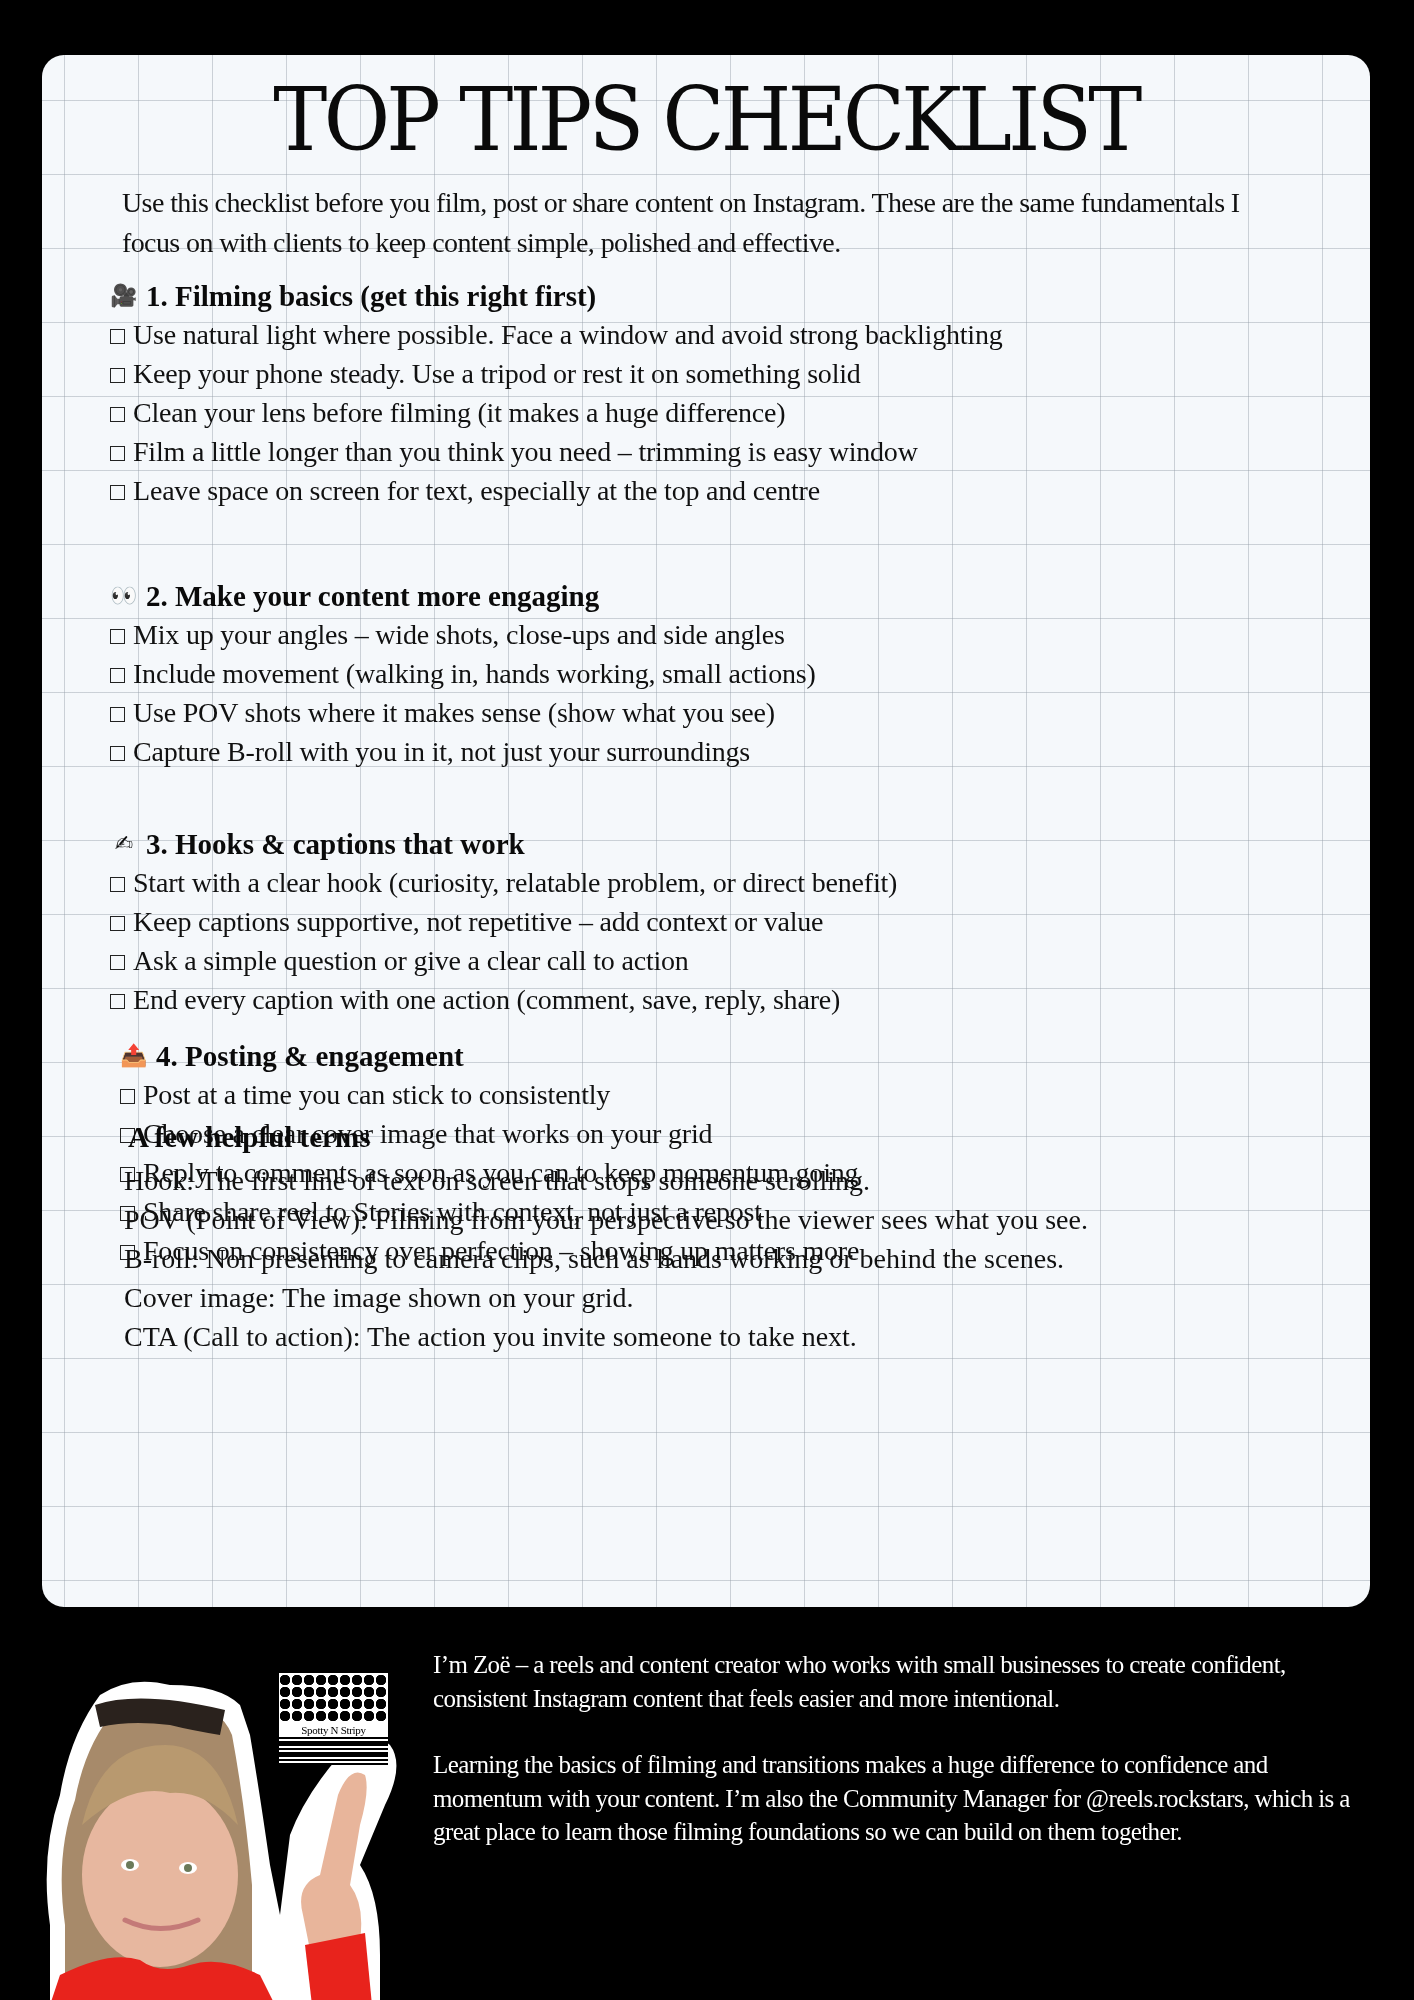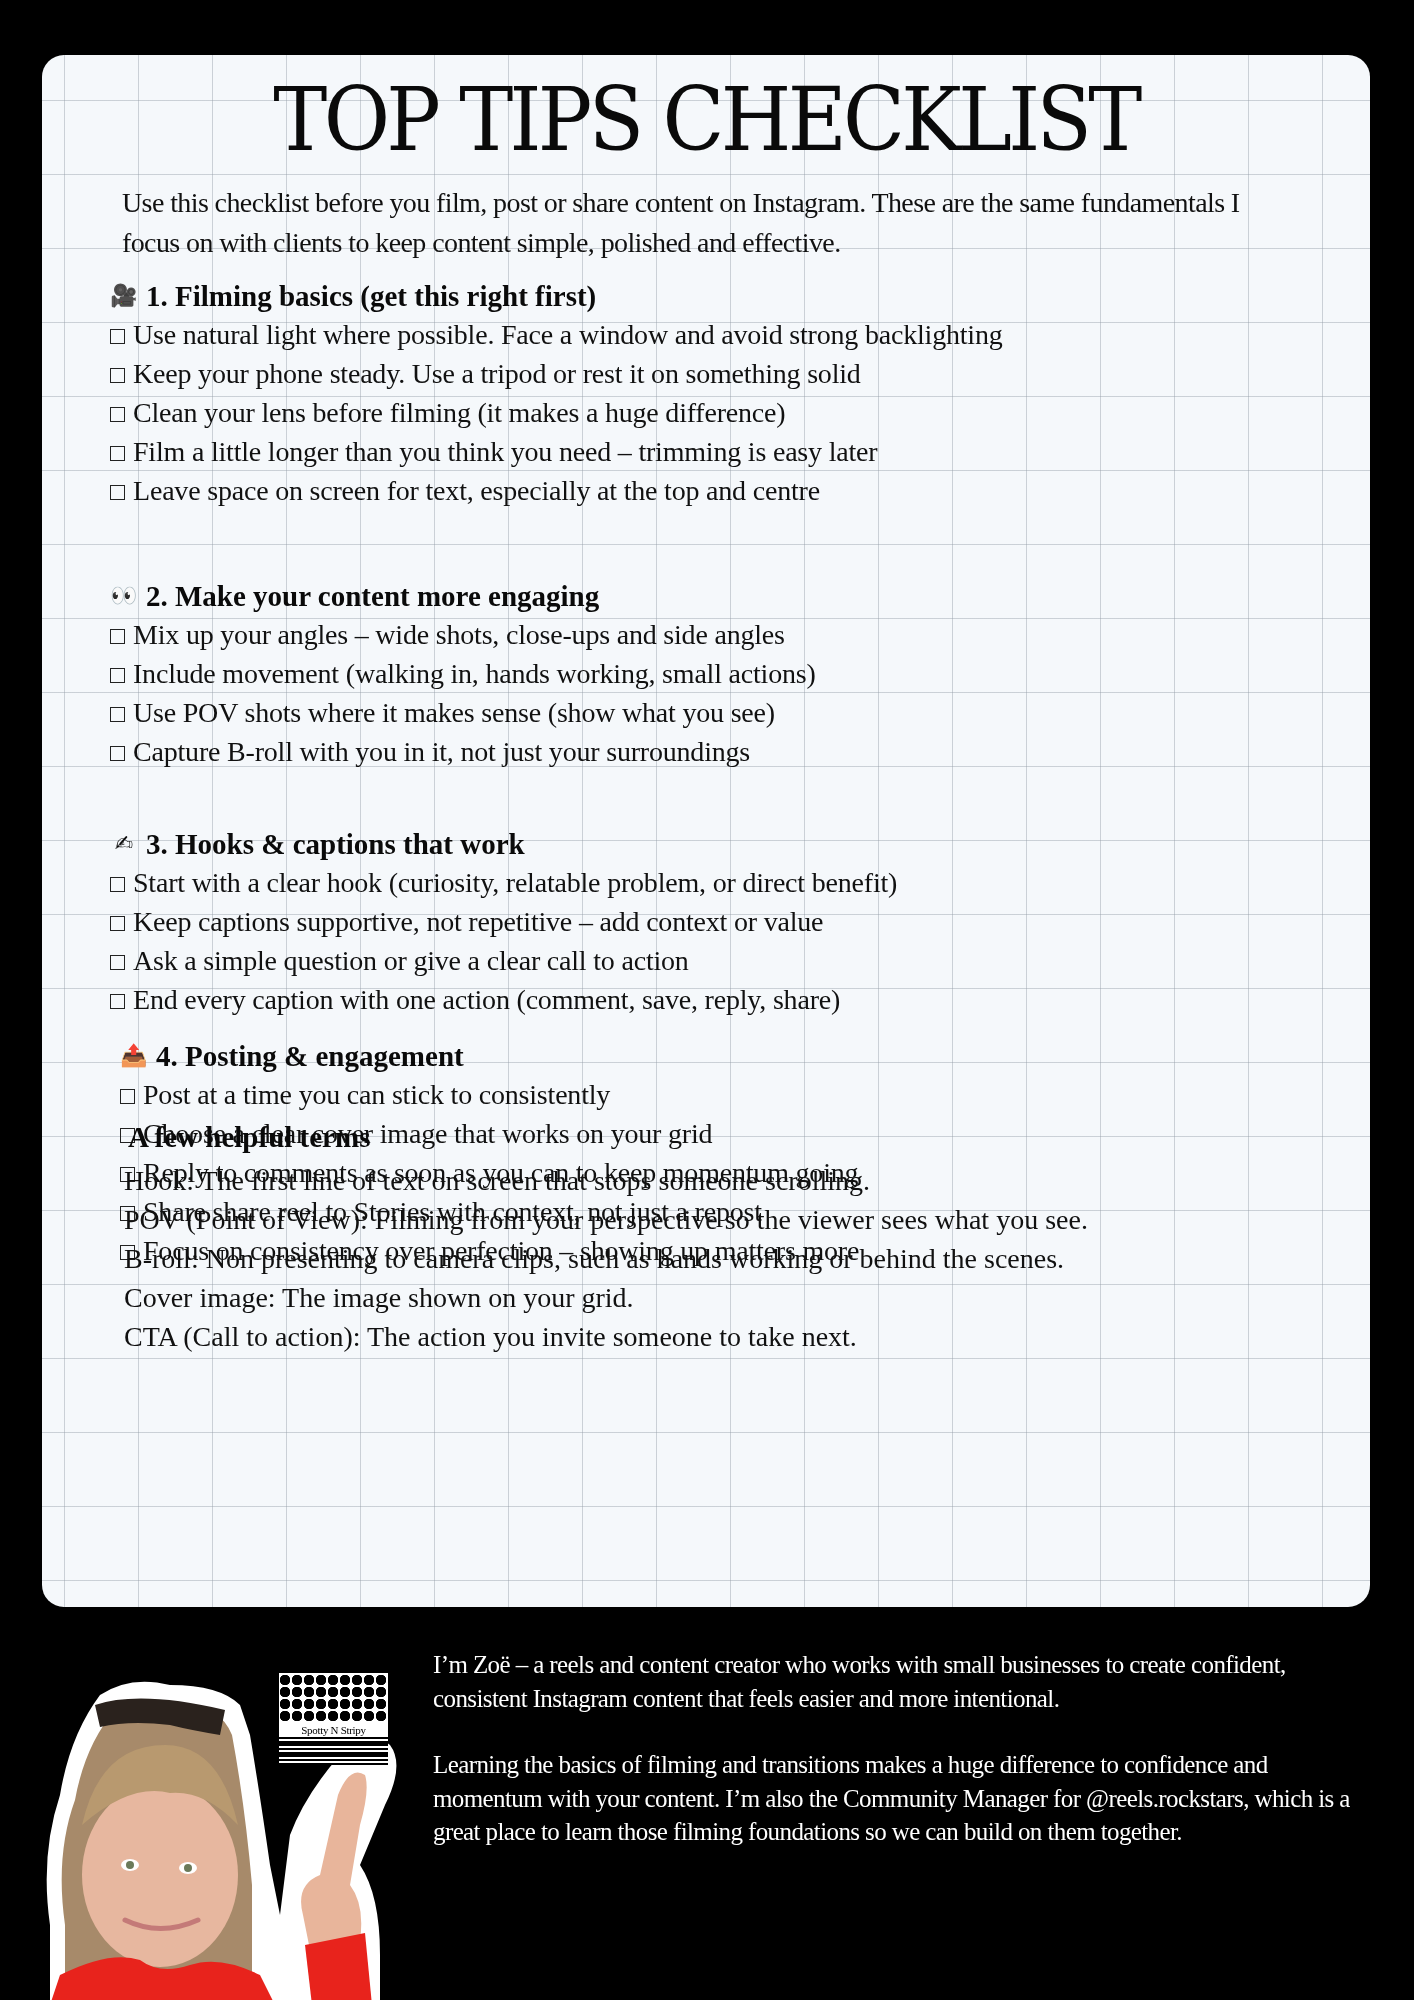--- a/index.html
+++ b/index.html
@@ -106,21 +106,21 @@
         <li>
             <span class="cb"></span>
             <span>Keep your phone steady. Use a tripod or rest it on something solid</span>
           </li>
         <li>
             <span class="cb"></span>
             <span>Clean your lens before filming (it makes a huge difference)</span>
           </li>
         <li>
             <span class="cb"></span>
-            <span>Film a little longer than you think you need – trimming is easy later</span>
+            <span>Film a little longer than you think you need – trimming is easy window</span>
           </li>
         <li>
             <span class="cb"></span>
             <span>Leave space on screen for text, especially at the top and centre</span>
           </li>
       </ul>
     </div>
 
     <div class="section s2">
       <div class="sec-head">

